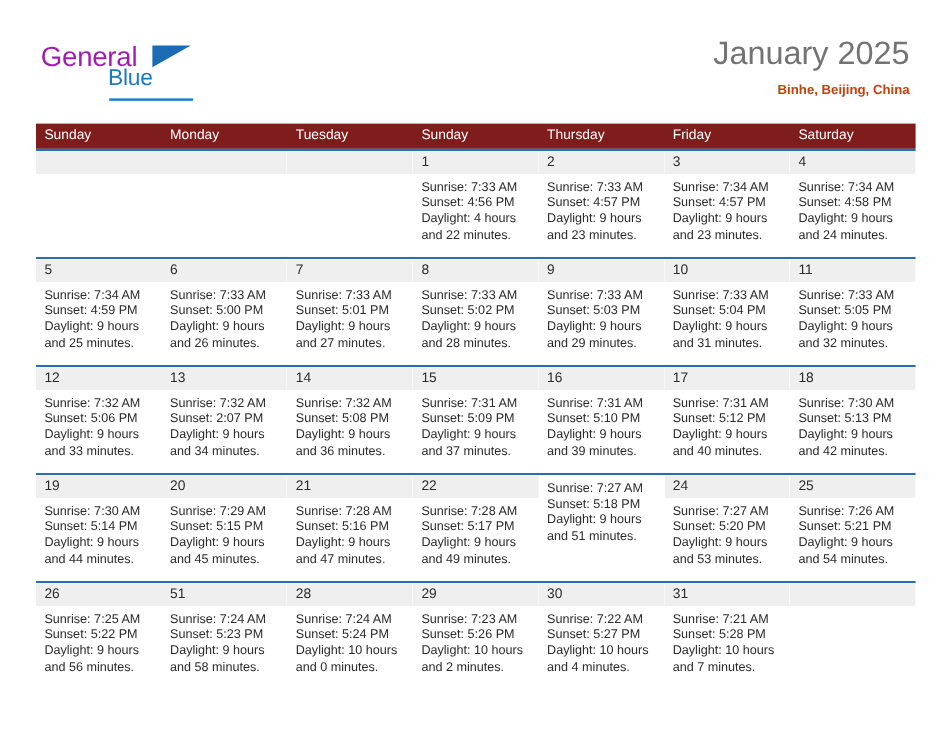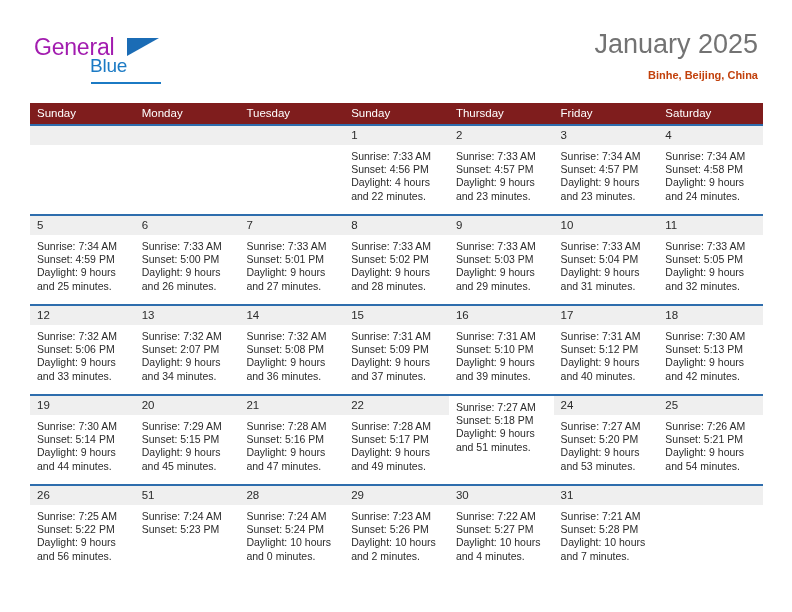--- a/index.html
+++ b/index.html
@@ -470,20 +470,21 @@
             <div class="daylight">Daylight: 9 hours and 56 minutes.</div>
           </div>
         </div>
         <div class="daycell">
           <div class="daynum-band">
             <div class="daynum">51</div>
           </div>
           <div class="info">
             <div>Sunrise: 7:24 AM</div>
             <div>Sunset: 5:23 PM</div>
+            <div class="daylight">Daylight: 9 hours and 58 minutes.</div>
           </div>
         </div>
         <div class="daycell">
           <div class="daynum-band">
             <div class="daynum">28</div>
           </div>
           <div class="info">
             <div>Sunrise: 7:24 AM</div>
             <div>Sunset: 5:24 PM</div>
             <div class="daylight">Daylight: 10 hours and 0 minutes.</div>

